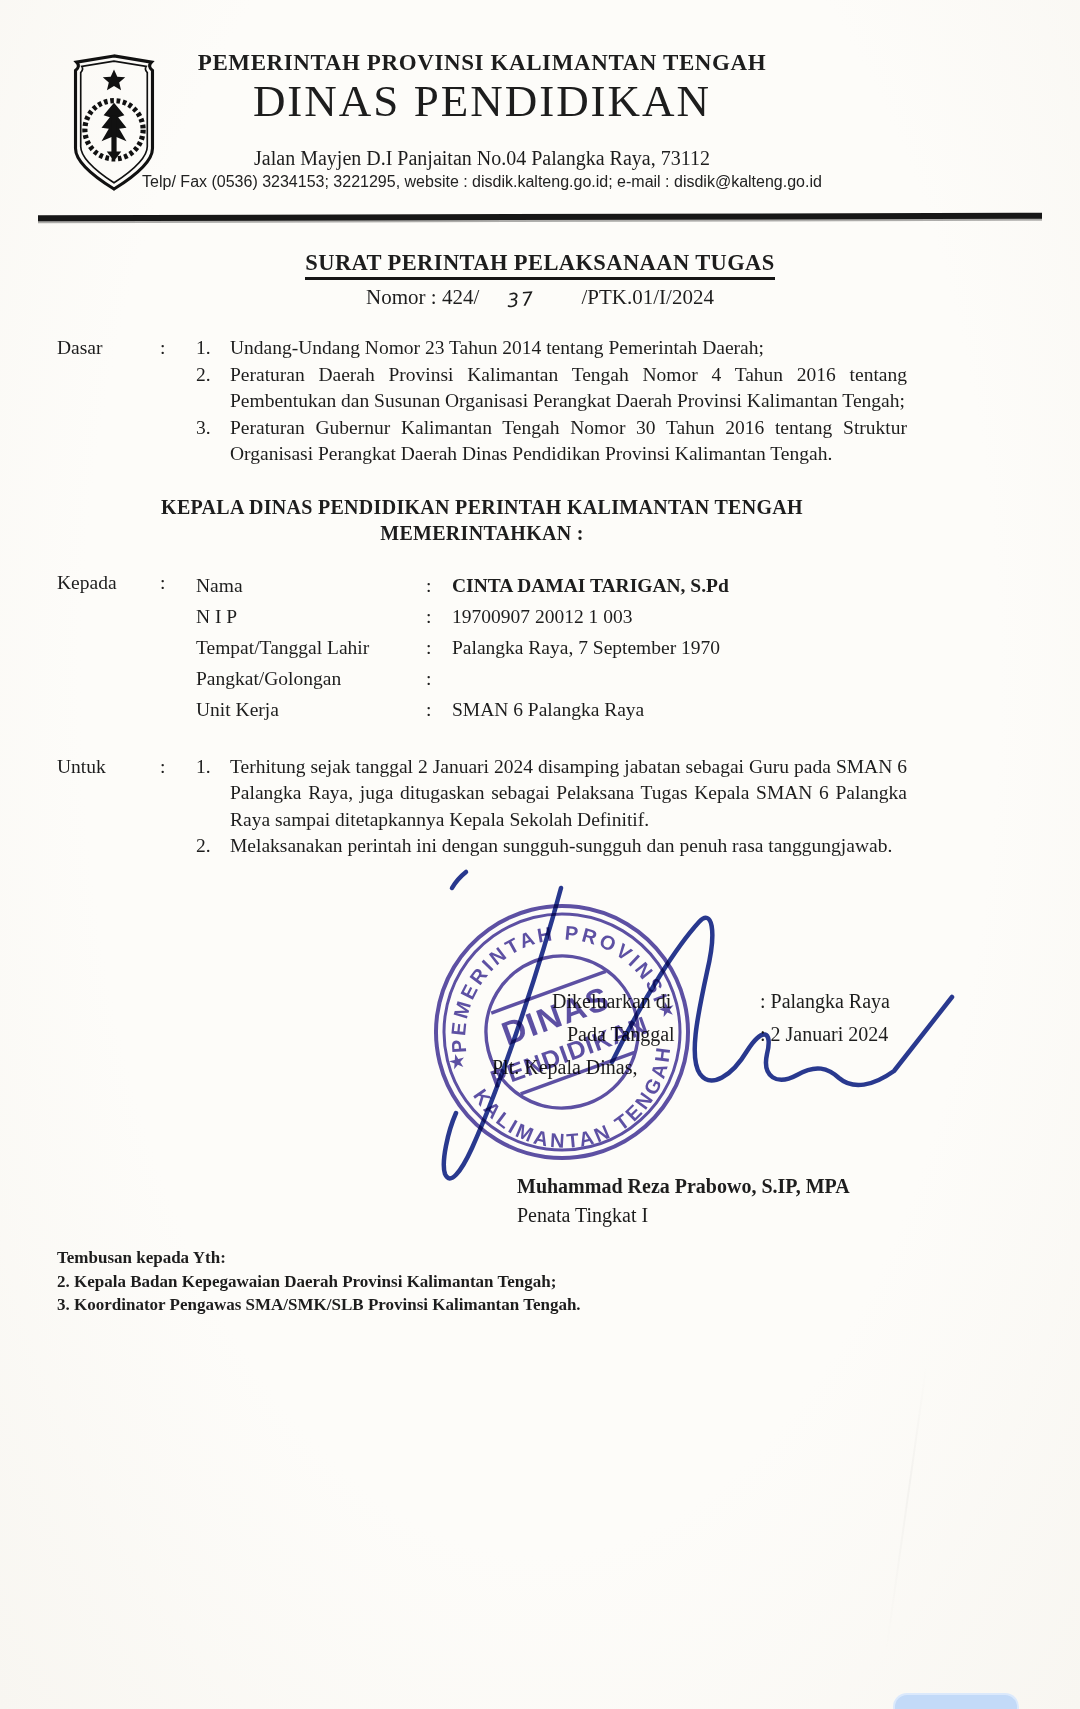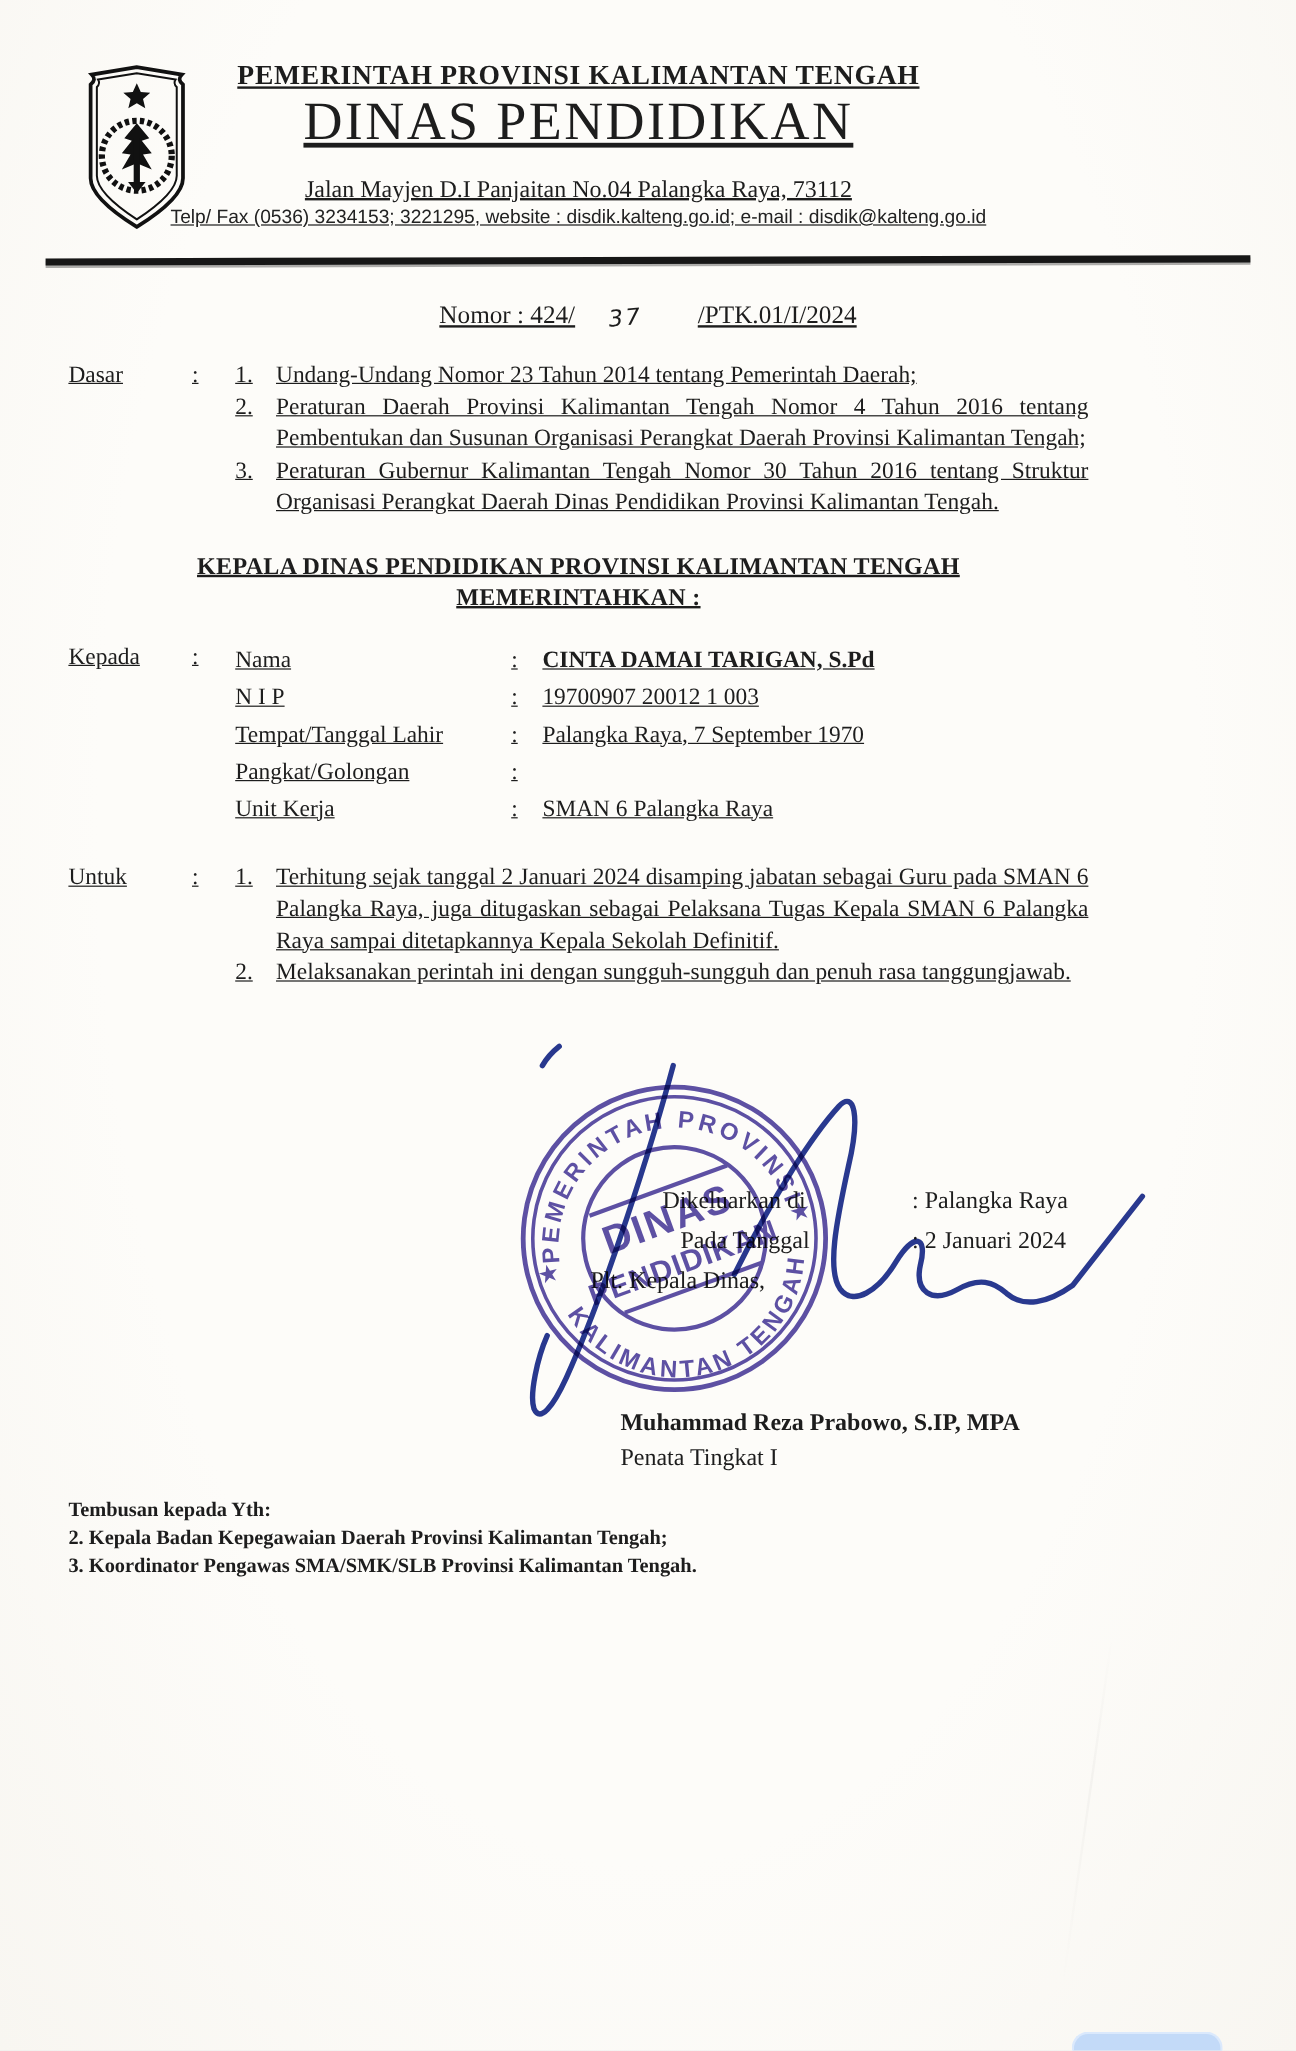--- a/index.html
+++ b/index.html
@@ -4,21 +4,20 @@
 <style>
   html,body{margin:0;padding:0;background:#e8e8e8;}
   .page{
     position:relative;
     width:1080px;height:1709px;
     margin:0 auto;
     background:radial-gradient(ellipse at 50% 40%, #fdfcf9 60%, #f8f6f1 100%);
     overflow:hidden;
     font-family:"Liberation Serif", serif;
     color:#1d1d1d;
-    text-decoration:underline;
   }
   
   .letterhead{position:relative;padding:50px 40px 0 40px;height:152px;}
   .logo{position:absolute;left:62px;top:52px;width:104px;height:142px;}
   .lh-text{margin-left:102px;width:680px;text-align:center;}
   .lh-gov{font-size:23px;font-weight:700;letter-spacing:.6px;}
   .lh-agency{font-size:45px;font-weight:400;letter-spacing:2px;margin-top:1px;line-height:48px;}
   .lh-address{font-size:20px;margin-top:22px;}
   .lh-contact{font-family:"Liberation Sans",sans-serif;font-size:16px;margin-top:3px;color:#222;}
   .rule{margin:12px 38px 0 38px;height:6px;background:#171717;transform:rotate(-.15deg);box-shadow:0 2px 0 rgba(23,23,23,.35);}
@@ -67,20 +66,21 @@
     <div class="lh-text">
       <div class="lh-gov">PEMERINTAH PROVINSI KALIMANTAN TENGAH</div>
       <div class="lh-agency">DINAS PENDIDIKAN</div>
       <div class="lh-address">Jalan Mayjen D.I  Panjaitan No.04 Palangka Raya, 73112</div>
       <div class="lh-contact">Telp/ Fax (0536) 3234153; 3221295, website : disdik.kalteng.go.id; e-mail : disdik@kalteng.go.id</div>
     </div>
   </div>
   <div class="rule"></div>
 
   <div class="title-block">
+    <div class="doc-title">SURAT PERINTAH PELAKSANAAN TUGAS</div>
     <div class="doc-number"><span>Nomor : 424/</span><span class="hand">37</span><span>/PTK.01/I/2024</span></div>
   </div>
 
   <div class="body-row" style="margin-top:25px;">
     <div class="row-label">Dasar</div>
     <div class="row-colon">:</div>
     <div>
       <div class="ol-item">
         <span>1.</span>
         <span class="ol-text">Undang-Undang Nomor 23 Tahun 2014 tentang Pemerintah Daerah;</span>
@@ -90,21 +90,21 @@
         <span class="ol-text">Peraturan Daerah Provinsi Kalimantan Tengah Nomor 4 Tahun 2016 tentang Pembentukan dan Susunan Organisasi Perangkat Daerah Provinsi Kalimantan Tengah;</span>
       </div>
       <div class="ol-item">
         <span>3.</span>
         <span class="ol-text">Peraturan Gubernur Kalimantan Tengah Nomor 30 Tahun 2016 tentang Struktur Organisasi Perangkat Daerah Dinas Pendidikan Provinsi Kalimantan Tengah.</span>
       </div>
     </div>
   </div>
 
   <div class="memerintahkan">
-    <div>KEPALA DINAS PENDIDIKAN PROVINSI KALIMANTAN TENGAH</div>
+    <div>KEPALA DINAS PENDIDIKAN PERINTAH KALIMANTAN TENGAH</div>
     <div>MEMERINTAHKAN :</div>
   </div>
 
   <div class="body-row kepada-block">
     <div class="row-label">Kepada</div>
     <div class="row-colon">:</div>
     <div>
       <div class="field-row">
         <span>Nama</span>
         <span>:</span>

